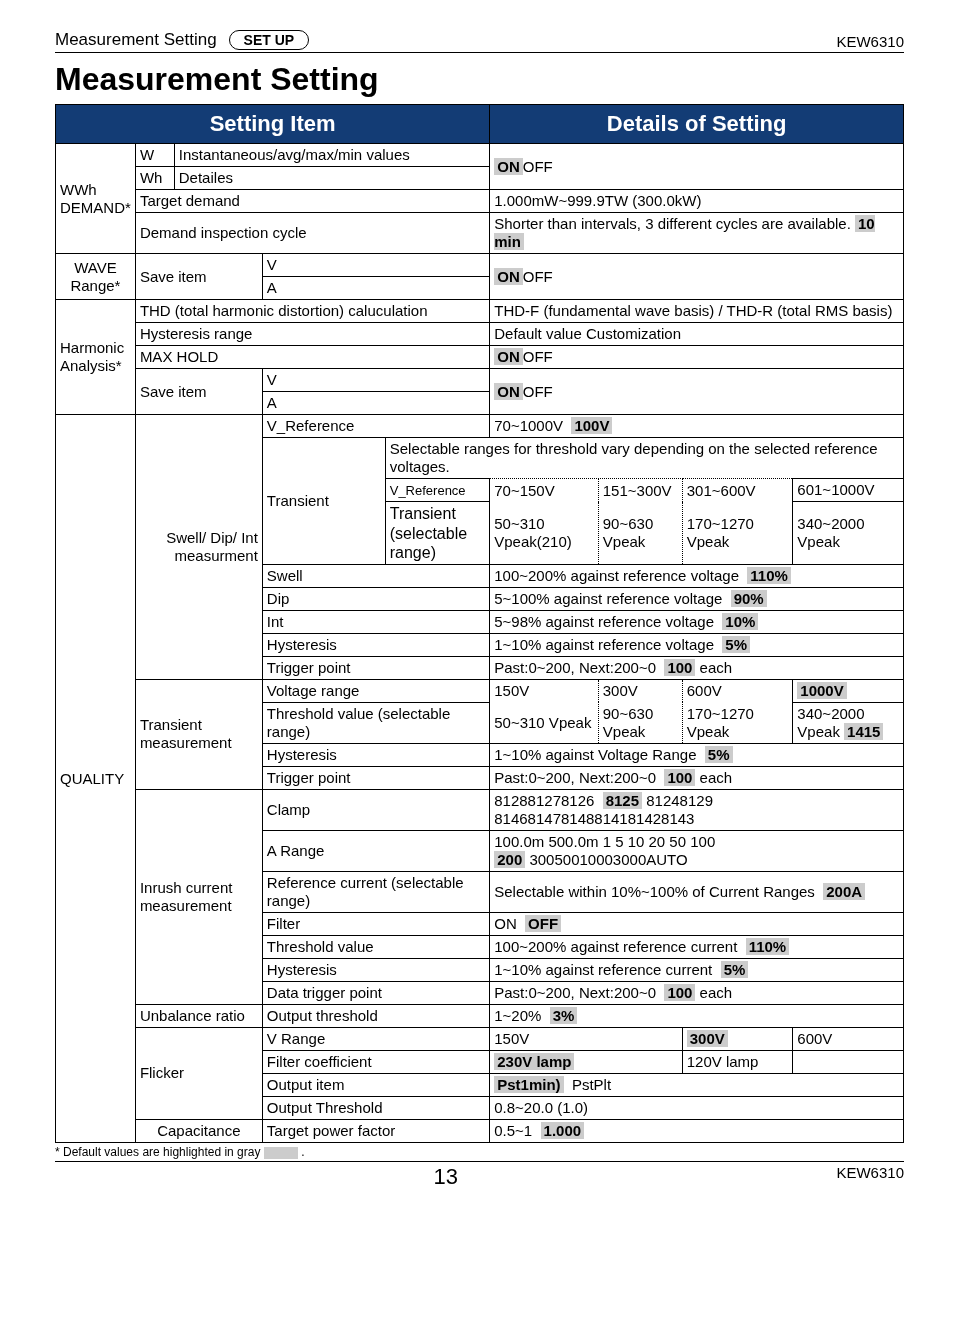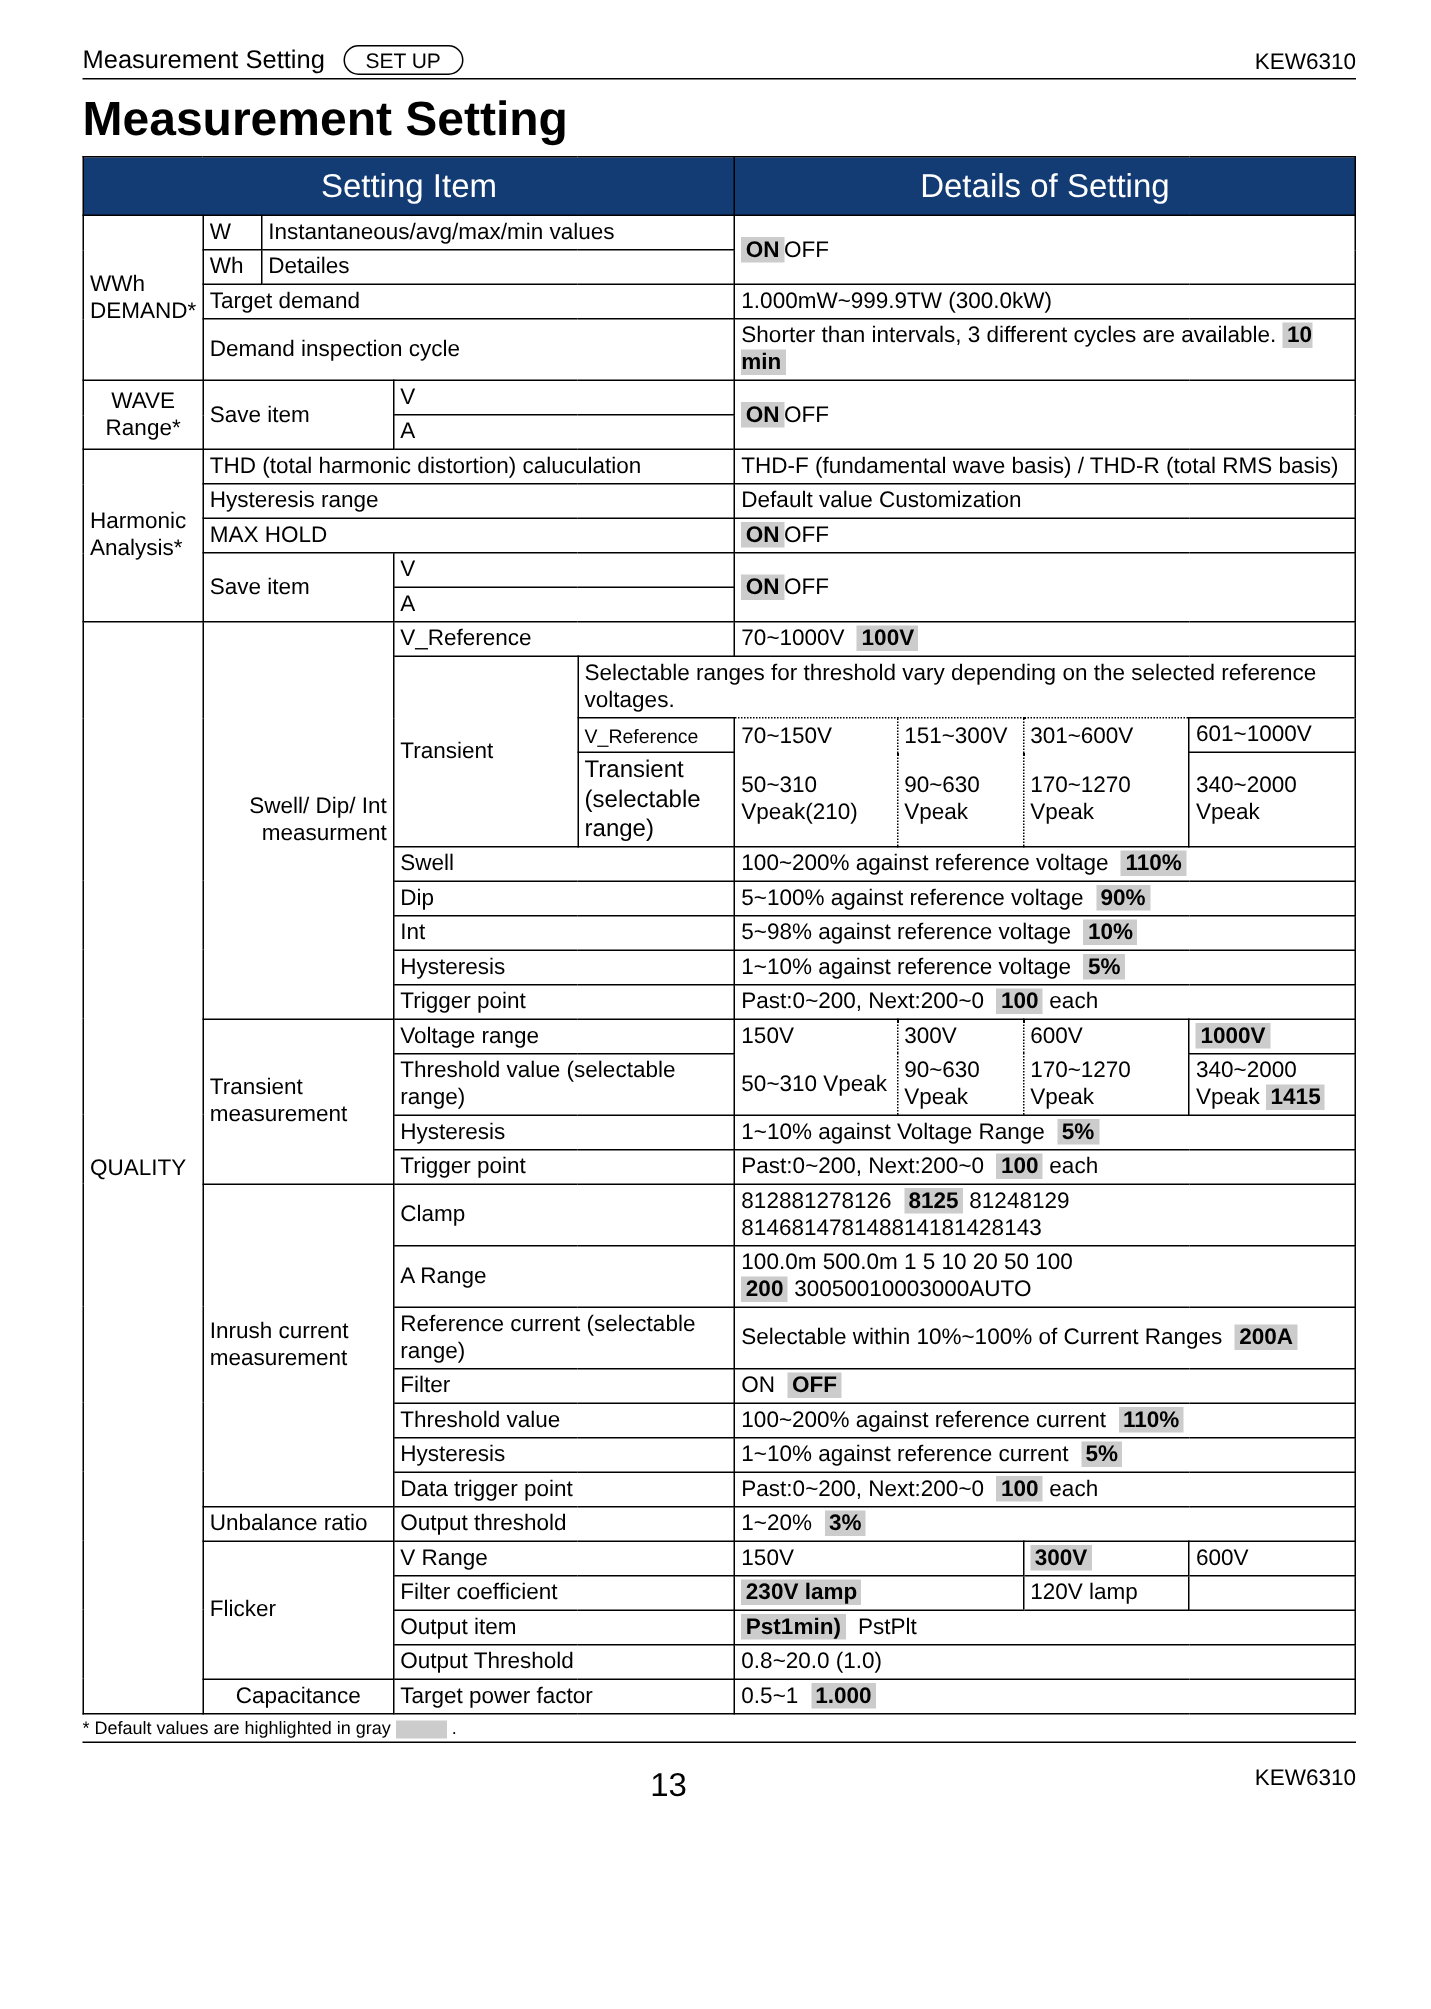--- a/index.html
+++ b/index.html
@@ -1,30 +1,30 @@
 <!DOCTYPE html>
 <html><head>
 <meta charset="utf-8">
 <style>
 body{margin:0;font-family:Arial,Helvetica,sans-serif;background:#fff;color:#000;width:954px}
 .page{padding:30px 50px 20px 55px}
 .hdr{border-bottom:1px solid #000;padding-bottom:2px;display:flex;justify-content:space-between;align-items:flex-end;margin-bottom:8px}
 .hdr-left{display:flex;align-items:center;gap:12px}
 .hdr-title{font-size:17px}
-.pill{border:1px solid #000;border-radius:14px;padding:1px 14px;font-size:14px;font-weight:normal}
+.pill{border:1px solid #000;border-radius:14px;padding:1px 14px;font-size:14px;font-weight:bold}
 .model{font-size:15px}
 h1{margin:2px 0 6px 0;font-size:32px;font-weight:bold}
 table{border-collapse:collapse;width:100%;table-layout:fixed}
 td{border:1px solid #000;font-size:15px;padding:2px 4px;vertical-align:middle;line-height:1.2}
-.th{background:#133c75;color:#fff;text-align:center;font-size:22px;font-weight:normal;padding:6px 4px}
+.th{background:#133c75;color:#fff;text-align:center;font-size:22px;font-weight:bold;padding:6px 4px}
 .hl{background:#ccc;font-weight:bold;padding:0 3px}
 .b{font-weight:normal}
 .foot{font-size:12px;margin-top:2px;text-align:left;padding-right:60px}
 .swatch{display:inline-block;width:34px;height:12px;background:#ccc;vertical-align:middle}
-.pg{border-top:1px solid #000;margin-top:2px;padding-top:15px;display:flex;justify-content:space-between;font-size:15px}
+.pg{border-top:1px solid #000;margin-top:2px;padding-top:2px;display:flex;justify-content:space-between;font-size:15px}
 .pgn{font-size:22px;margin:0 auto}
 .dot{border-style:dotted;border-width:0 1px 0 0}
 </style>
 </head>
 <body>
 
 <div class="page">
 <div class="hdr">
   <div class="hdr-left">
     <span class="hdr-title">Measurement Setting</span>

